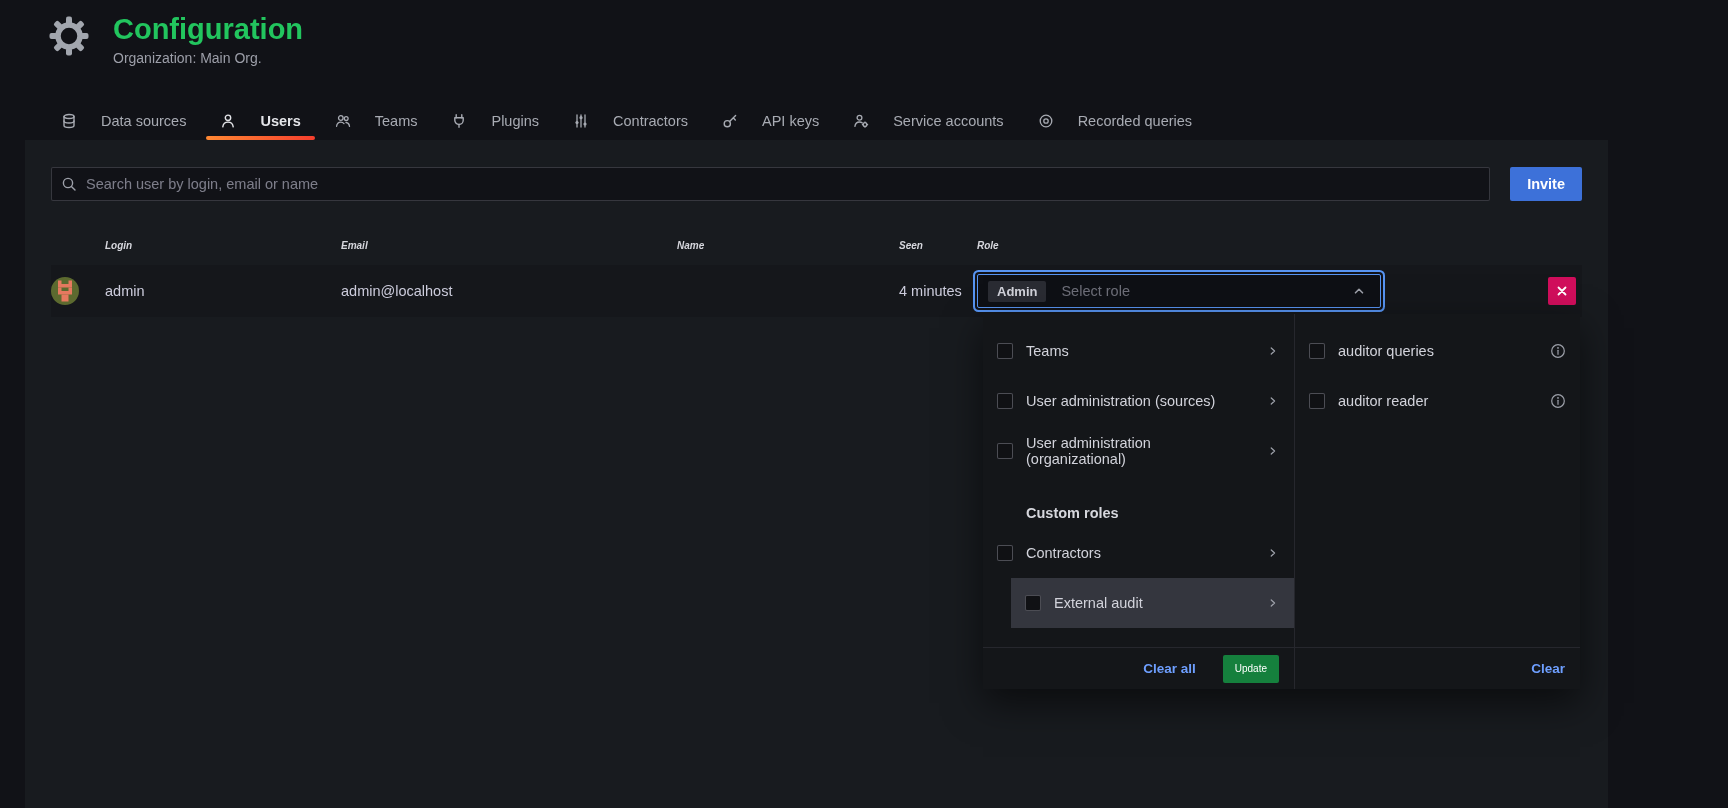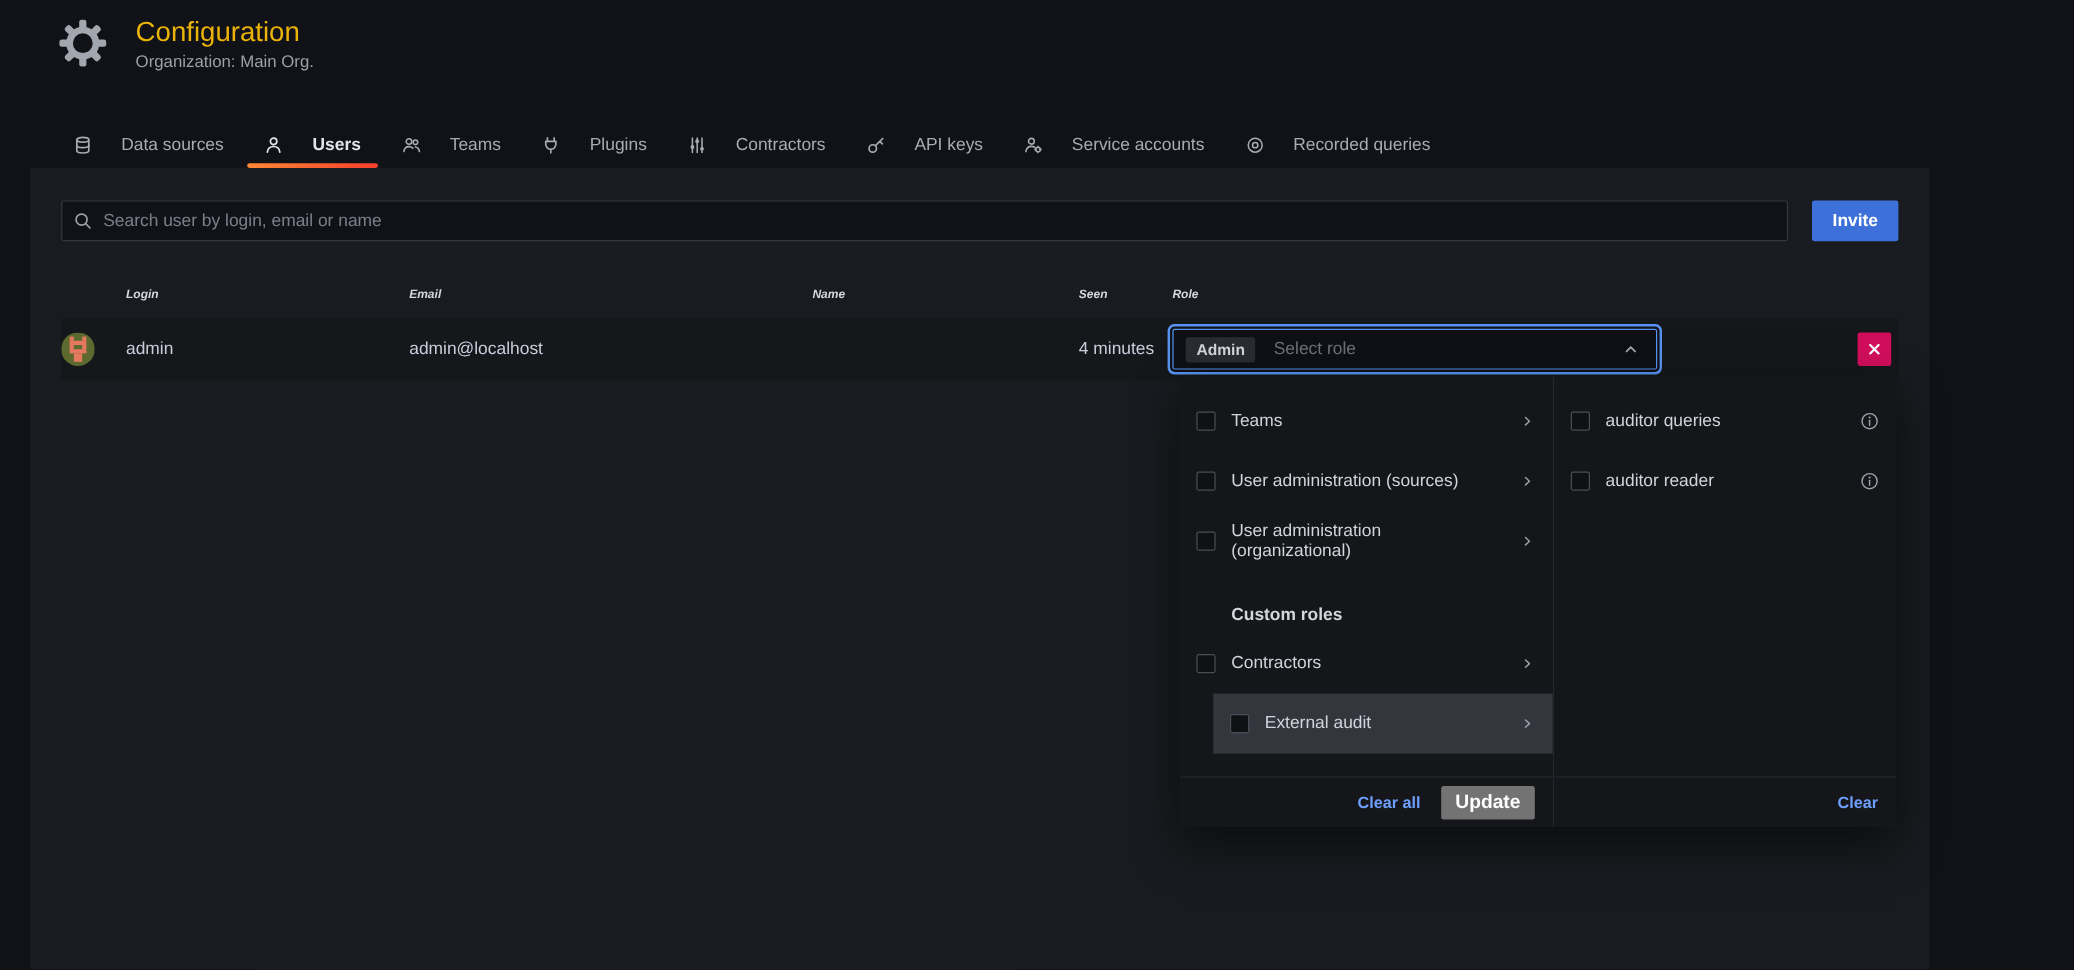--- a/index.html
+++ b/index.html
@@ -10,21 +10,21 @@
     font-family: "Liberation Sans", "DejaVu Sans", sans-serif;
     color: #CCCCDC;
     overflow: hidden;
     position: relative;
   }
   svg { display: block; }
 
   
   .page-header { position: absolute; left: 48px; top: 13px; display: flex; gap: 23px; align-items: flex-start; }
   .gear-wrap { margin-top: 2px; }
-  .page-title { margin: 0; font-size: 23px; font-weight: 400; color: #eab308; line-height: 1.15; }
+  .page-title { margin: 0; font-size: 29px; font-weight: 700; color: #22c55e; line-height: 1.15; }
   .page-subtitle { margin-top: 4px; font-size: 14px; color: #9D9FA9; }
 
   
   .tabs { position: absolute; left: 44px; top: 104px; height: 34px; display: flex; }
   .tab { display: flex; align-items: center; gap: 24px; padding: 0 17px; font-size: 14.5px; color: #A8ABB3; position: relative; cursor: pointer; white-space: nowrap; }
   .tab .tlabel { line-height: 1; }
   .tab.active { color: #E4E5E9; font-weight: 700; }
   .tab.active::after { content: ""; position: absolute; left: 3px; right: 3px; bottom: -2px; height: 4px; border-radius: 2px;
     background: linear-gradient(90deg, #FF8833, #F53E2D); }
 
@@ -76,24 +76,24 @@
     box-shadow: 0 14px 36px rgba(0,0,0,0.55); font-size: 14.5px; }
   .menu-left  { width: 312px; height: 375px; background: #141619; display: flex; flex-direction: column; border-right: 1px solid #26272D; }
   .menu-right { width: 285px; height: 375px; background: #141619; display: flex; flex-direction: column; }
   .menu-list { flex: 1; padding-top: 12px; overflow: hidden; }
   .mi { height: 50px; display: flex; align-items: center; gap: 13px; padding: 0 14px; color: #D2D3DB; cursor: pointer; }
   .mi.highlighted { background: #34363E; margin-left: 28px; }
   .cb { width: 16px; height: 16px; flex: none; background: #101114; border: 1px solid rgba(204,204,220,0.32); border-radius: 2px; cursor: pointer; }
   .chev { margin-left: auto; display: flex; }
   .info { margin-left: auto; display: flex; cursor: pointer; }
   .group-header { margin-top: 22px; height: 30px; line-height: 30px; padding-left: 43px; font-weight: 700; color: #D6D7DD; }
-  .menu-footer { height: 42px; border-top: 1px solid #26272D; display: flex; align-items: center; justify-content: flex-end; gap: 17px; padding: 0 15px; }
+  .menu-footer { height: 42px; border-top: 1px solid #26272D; display: flex; align-items: center; justify-content: flex-end; gap: 27px; padding: 0 15px; }
   .link { color: #6E9FFF; font-weight: 700; font-size: 13.5px; cursor: pointer; text-decoration: none; }
-  .btn-update { height: 28px; padding: 0 12px; background: #737373; color: #fff; border: none; border-radius: 2px;
-    font-weight: 700; font-size: 16px; cursor: pointer; font-family: inherit; }
+  .btn-update { height: 28px; padding: 0 12px; background: #15803d; color: #fff; border: none; border-radius: 2px;
+    font-weight: 400; font-size: 10px; cursor: pointer; font-family: inherit; }
 </style>
 </head>
 <body>
 
 <div class="page">
 
   <header class="page-header">
     <span class="gear-wrap">
       <svg width="42" height="42" viewBox="0 0 42 42">
         <g fill="#A2A6AE">

